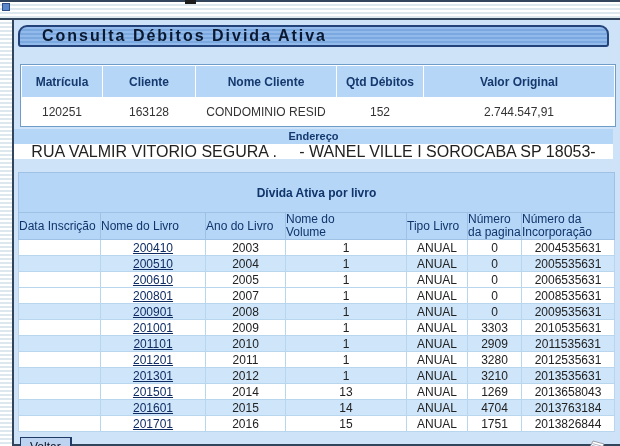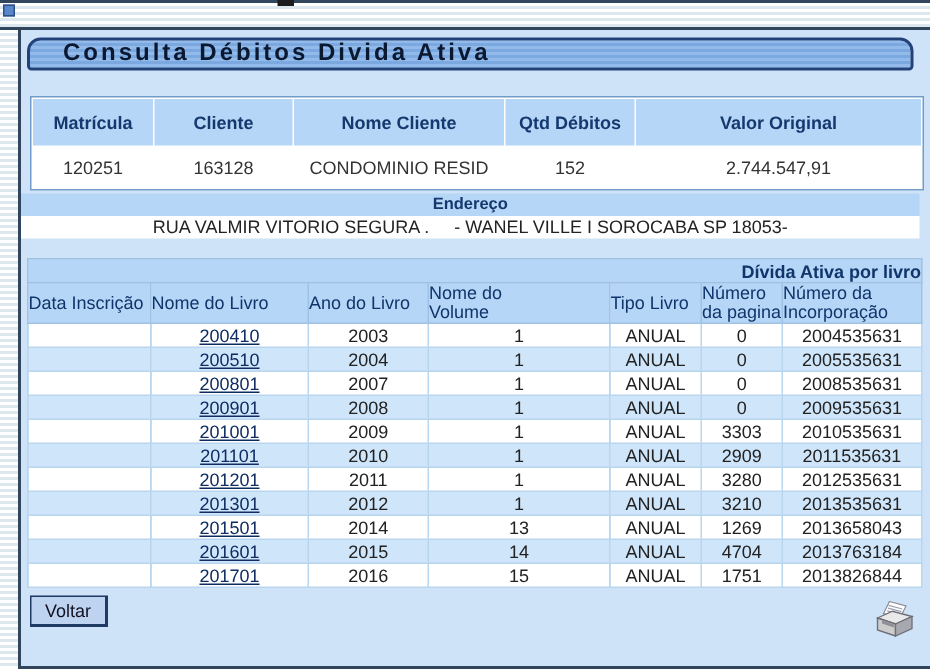--- a/index.html
+++ b/index.html
@@ -44,29 +44,29 @@
   .summary-table td{
     background:#ffffff;color:#333333;font-size:12px;font-weight:normal;
     height:27px;padding:0;text-align:center;overflow:hidden;
   }
   .addr-block{margin:2px 7px 0 0;}
   .addr-head{
     height:15px;background:#b5d6f6;color:#15396e;font-weight:bold;
     font-size:11px;text-align:center;line-height:15px;
   }
   .addr-value{
-    height:15px;background:#ffffff;color:#222222;font-size:12px;
+    height:15px;background:#ffffff;color:#222222;font-size:16px;
     text-align:center;line-height:15px;white-space:pre;overflow:hidden;
   }
   .livros-table{
     margin:13px 0 0 4px;border-collapse:collapse;border:1px solid #85acd4;
   }
   .livros-table .tbl-title{
     background:#b5d6f6;color:#10356b;font-weight:bold;font-size:12px;
-    height:15px;padding:0;text-align:right;border:1px solid #9fc2e4;
+    height:15px;padding:12px;text-align:center;border:1px solid #9fc2e4;
   }
   .livros-table th.col{
     background:#b5d6f6;color:#10356b;font-weight:normal;font-size:12px;
     line-height:13px;white-space:pre-line;border:1px solid #9fc2e4;
     padding:0;height:26px;text-align:left;overflow:hidden;
   }
   .livros-table td{
     font-size:12px;color:#222222;text-align:center;height:15px;
     border:1px solid #b9d6ef;padding:0;background:#ffffff;overflow:hidden;
   }
@@ -164,20 +164,29 @@
           <td></td>
           <td><a href="#">200510</a></td>
           <td>2004</td>
           <td>1</td>
           <td>ANUAL</td>
           <td>0</td>
           <td>2005535631</td>
         </tr>
         <tr>
           <td></td>
+          <td><a href="#">200610</a></td>
+          <td>2005</td>
+          <td>1</td>
+          <td>ANUAL</td>
+          <td>0</td>
+          <td>2006535631</td>
+        </tr>
+        <tr>
+          <td></td>
           <td><a href="#">200801</a></td>
           <td>2007</td>
           <td>1</td>
           <td>ANUAL</td>
           <td>0</td>
           <td>2008535631</td>
         </tr>
         <tr class="alt">
           <td></td>
           <td><a href="#">200901</a></td>

